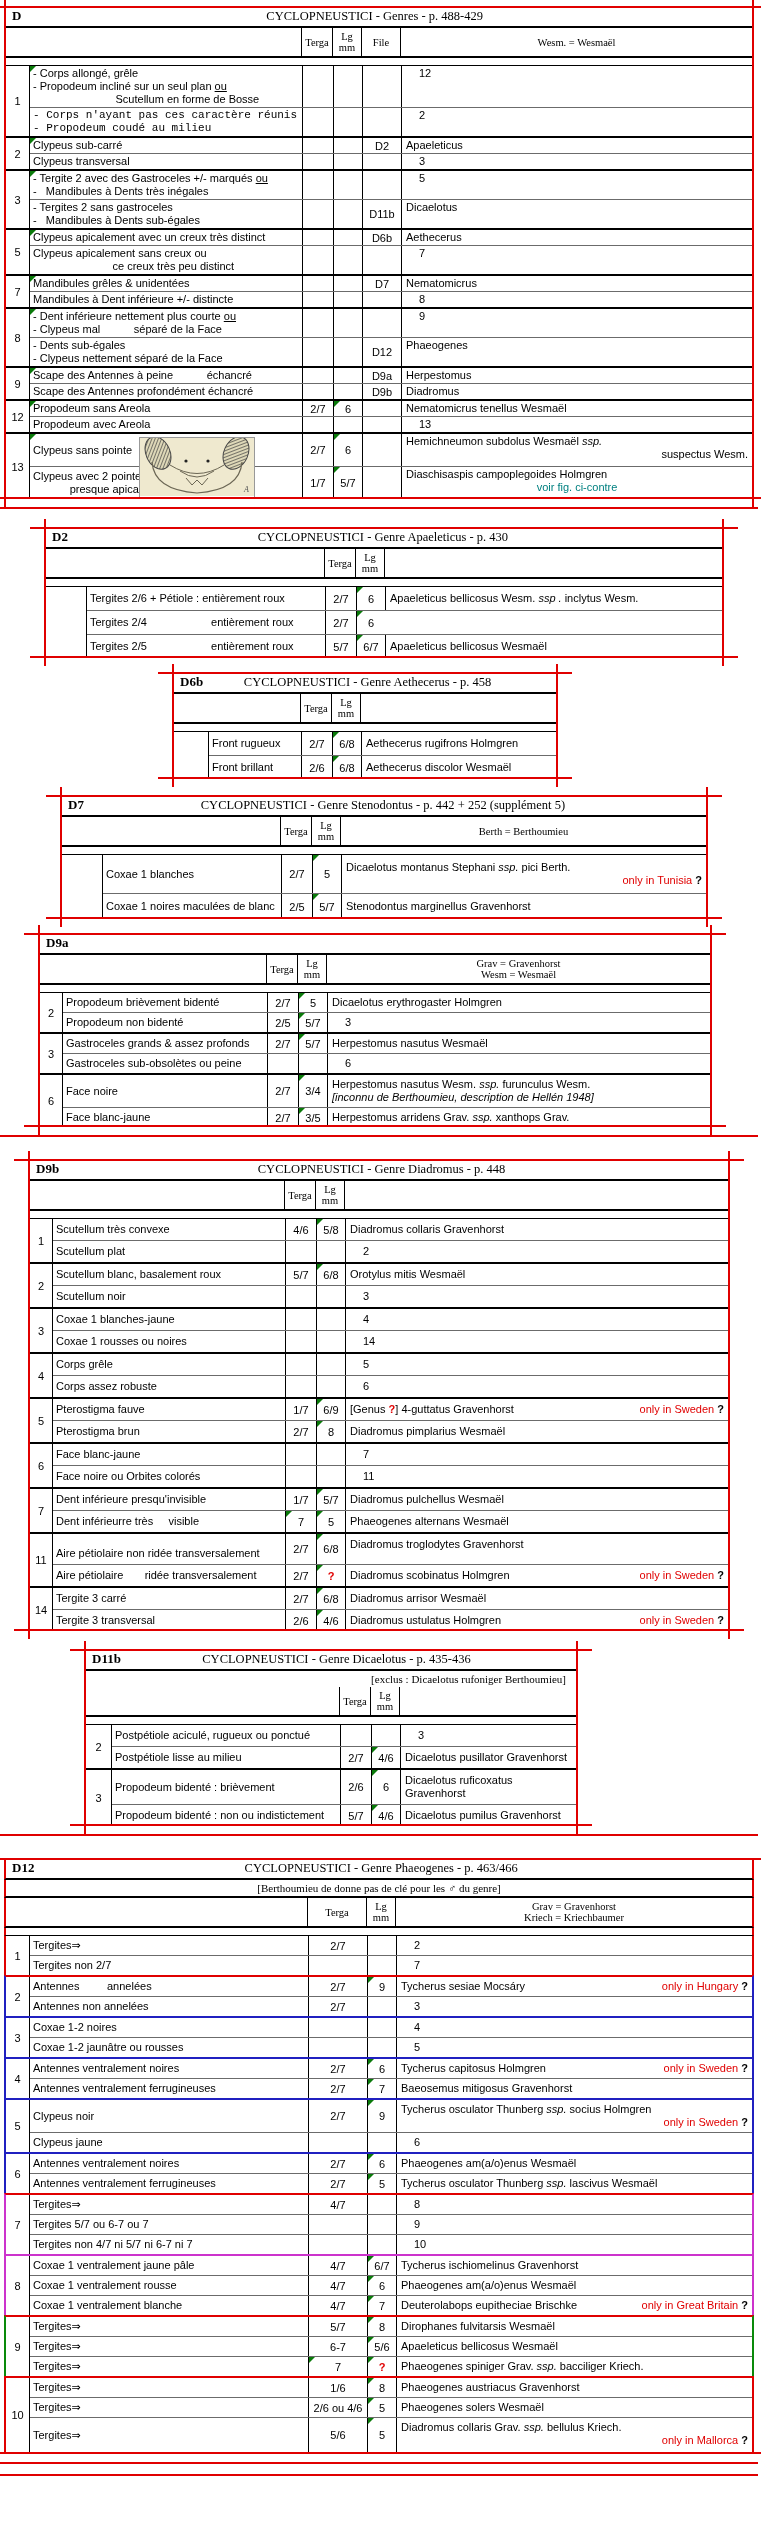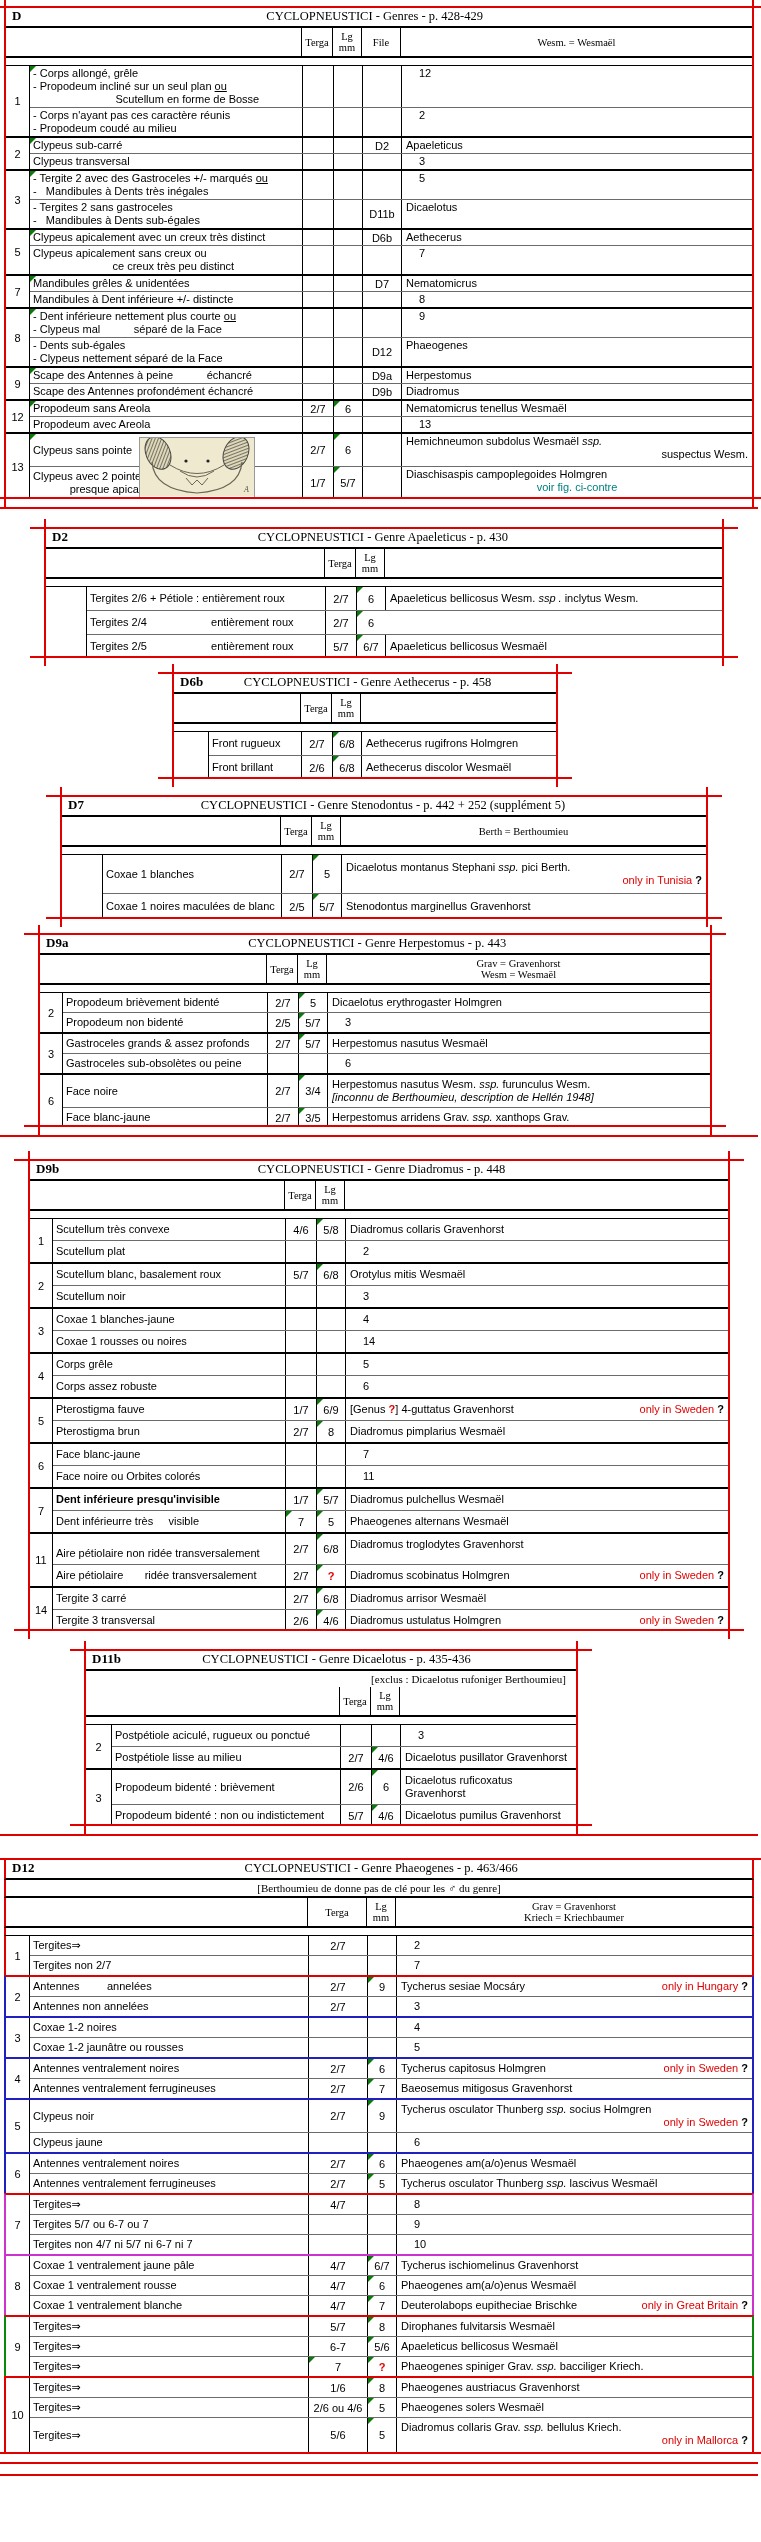--- a/index.html
+++ b/index.html
@@ -54,21 +54,21 @@
 </head>
 <body>
 
 <div id="tables-root">
     <div class="twrap" style="margin-left: 4px; width: 750px; margin-top: 0px;">
       <div class="vsp" style="left: 0px;"></div>
       <div class="vsp" style="right: 0px;"></div>
       <div class="tbl" style="--rpad: 1px;">
         <div class="trow">
           <div class="tcode">D</div>
-          <div class="ttitle">CYCLOPNEUSTICI - Genres - p. 428-429</div>
+          <div class="ttitle">CYCLOPNEUSTICI - Genres - p. 488-429</div>
         </div>
         <div class="hrow">
           <div class="hc" style="flex: 0 0 295px;"></div>
           <div class="hc" style="flex: 0 0 30px;">Terga</div>
           <div class="hc" style="flex: 0 0 28px;">Lg
 mm</div>
           <div class="hc" style="flex: 0 0 38px;">File</div>
           <div class="hc" style="flex: 1 1 auto;">Wesm. = Wesmaël</div>
         </div>
         <div class="sprow"></div>
@@ -81,21 +81,21 @@
 - Propodeum incliné sur un seul plan <u>ou</u>
                            Scutellum en forme de Bosse</div>
                 <span class="tri"></span>
               </div>
               <div class="cell cterga" style="flex: 0 0 30px;"></div>
               <div class="cell clg" style="flex: 0 0 28px;"></div>
               <div class="cell cfile" style="flex: 0 0 38px;"></div>
               <div class="cright cell"><span class="gototxt">12</span></div>
             </div>
             <div class="grow">
-              <div class="cell" style="flex: 0 0 272px;">
+              <div class="cell" style="flex: 0 0 272px; font-family: Liberation Mono, monospace;">
                 <div class="ctext">- Corps n'ayant pas ces caractère réunis
 - Propodeum coudé au milieu</div>
               </div>
               <div class="cell cterga" style="flex: 0 0 30px;"></div>
               <div class="cell clg" style="flex: 0 0 28px;"></div>
               <div class="cell cfile" style="flex: 0 0 38px;"></div>
               <div class="cright cell"><span class="gototxt">2</span></div>
             </div>
           </div>
         </div>
@@ -506,21 +506,20 @@
           </div>
         </div>
       </div>
     </div>
     <div class="twrap" style="margin-left: 38px; width: 674px; margin-top: 14px;">
       <div class="vsp" style="left: 0px;"></div>
       <div class="vsp" style="right: 0px;"></div>
       <div class="tbl" style="--rpad: 3px;">
         <div class="trow">
           <div class="tcode">D9a</div>
-          <div class="ttitle">CYCLOPNEUSTICI - Genre Herpestomus - p. 443</div>
         </div>
         <div class="hrow">
           <div class="hc" style="flex: 0 0 226px;"></div>
           <div class="hc" style="flex: 0 0 30px;">Terga</div>
           <div class="hc" style="flex: 0 0 28px;">Lg
 mm</div>
           <div class="hc" style="flex: 1 1 auto;">Grav = Gravenhorst
 Wesm = Wesmaël</div>
         </div>
         <div class="sprow"></div>
@@ -776,21 +775,21 @@
               <div class="cell cterga" style="flex: 0 0 30px;"></div>
               <div class="cell clg" style="flex: 0 0 28px;"></div>
               <div class="cright cell"><span class="gototxt">11</span></div>
             </div>
           </div>
         </div>
         <div class="grp">
           <div class="gnum" style="flex: 0 0 22px;">7</div>
           <div class="grows">
             <div class="grow">
-              <div class="cell" style="flex: 0 0 232px; font-weight: bold;">
+              <div class="cell" style="flex: 0 0 232px;">
                 <div class="ctext">Dent inférieure presqu'invisible</div>
               </div>
               <div class="cell cterga" style="flex: 0 0 30px;">1/7</div>
               <div class="cell clg" style="flex: 0 0 28px;">
                 <span class="tri"></span>
                 <span>5/7</span>
               </div>
               <div class="cright cell">
                 <div>Diadromus pulchellus Wesmaël</div>
               </div>

